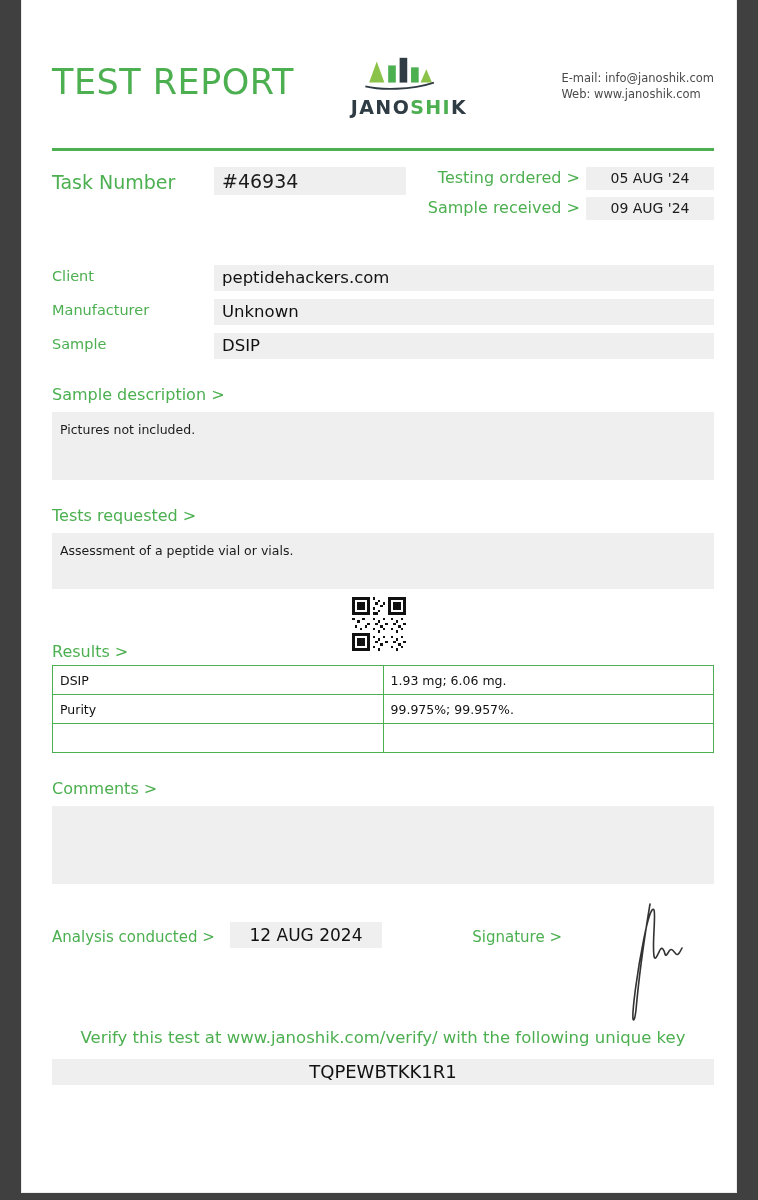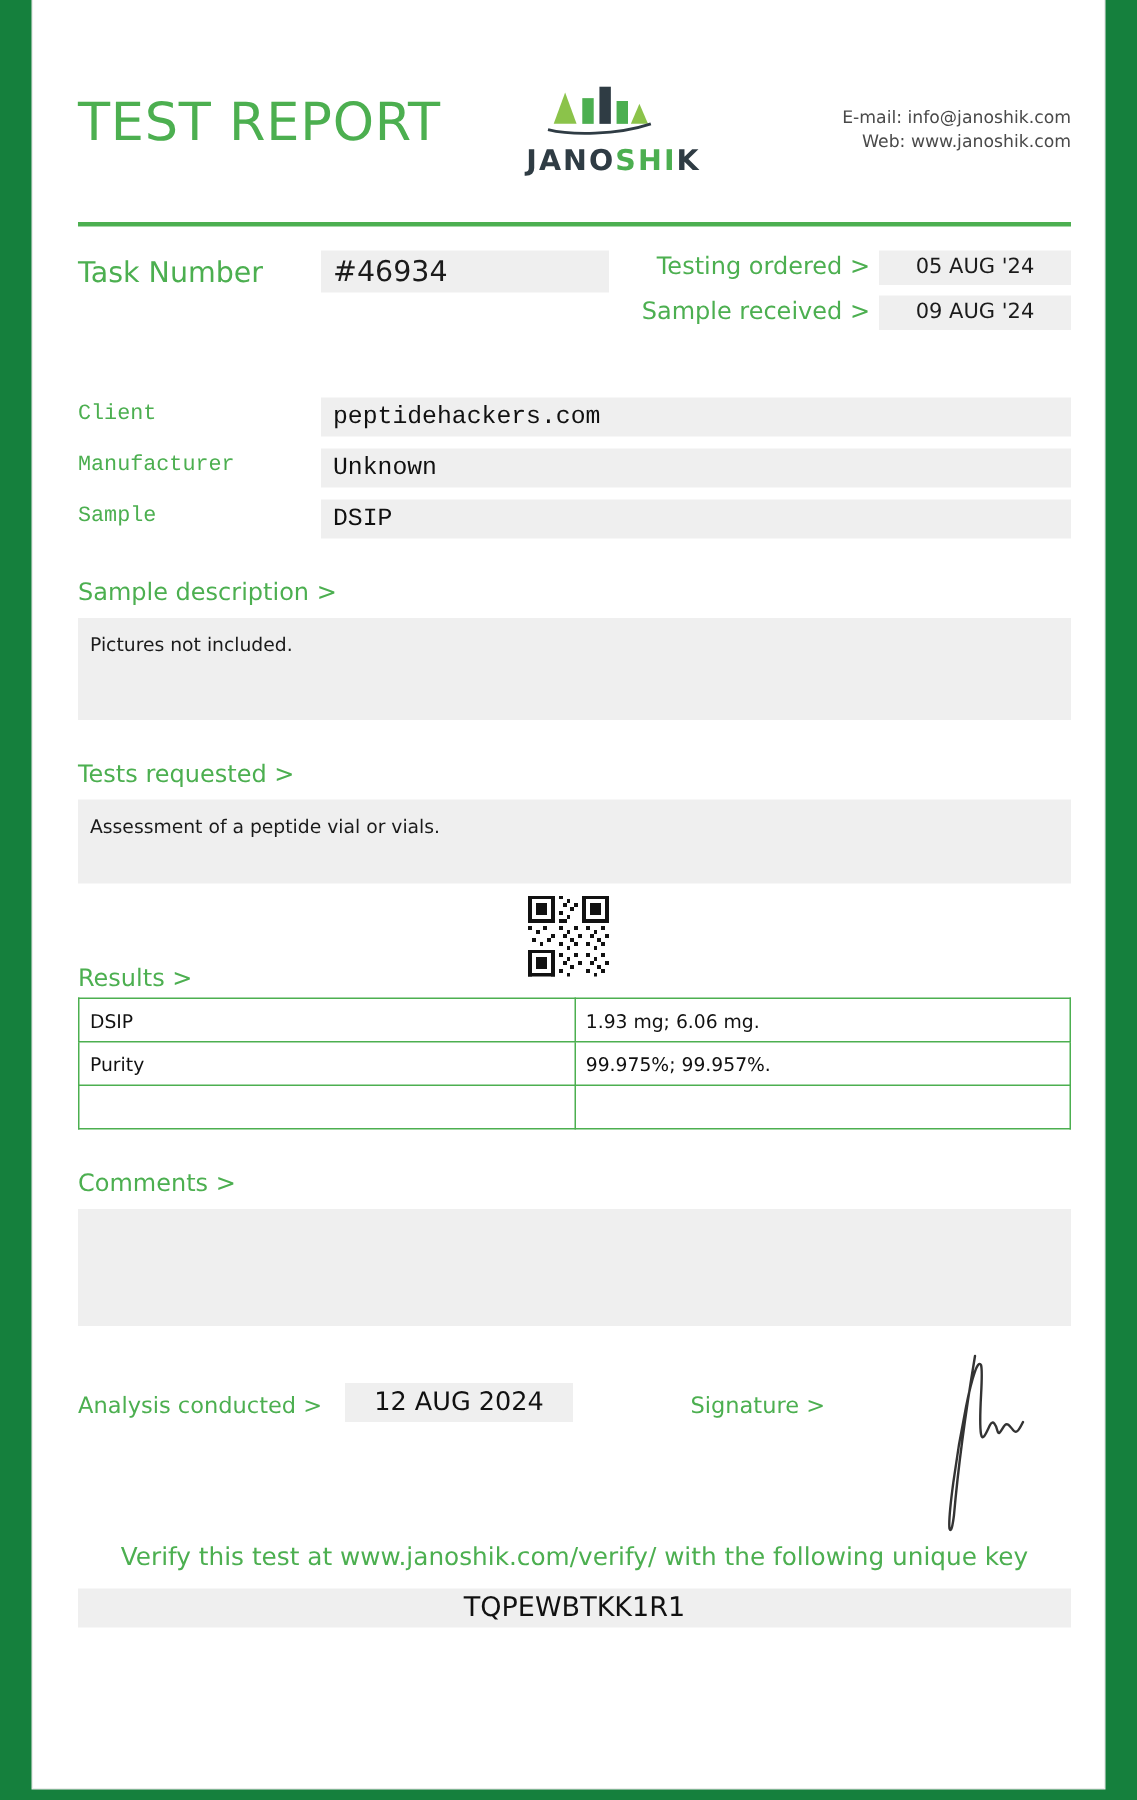--- a/index.html
+++ b/index.html
@@ -8,21 +8,21 @@
     background: #d8d8d8;
   }
   body {
     font-family: "DejaVu Sans", sans-serif;
   }
   .page {
     position: relative;
     width: 758px;
     height: 1200px;
     margin: 0 auto;
-    background: #15803d;
+    background: #404040;
     overflow: hidden;
   }
   .sheet {
     position: absolute;
     left: 22px;
     top: 0;
     width: 714px;
     height: 1192px;
     background: #ffffff;
     box-shadow: 0 0 0 1px #ececec;
@@ -67,21 +67,20 @@
     letter-spacing: 1.4px;
     font-weight: bold;
     color: #2f3c44;
     margin-top: 2px;
   }
   .logo-text .accent { color: #4caf50; }
   .contact {
     position: absolute;
     right: 0;
     top: 28px;
-    text-align: right;
     font-size: 11.5px;
     color: #4a4a4a;
     line-height: 16px;
   }
   .rule {
     position: relative;
     height: 3px;
     background: #4caf50;
     margin-top: 6px;
   }
@@ -134,21 +133,20 @@
   }
 
   
   .info {
     margin-top: 36px;
   }
   .info-row {
     position: relative;
     height: 26px;
     margin-bottom: 8px;
-    font-family: Liberation Mono, monospace;
   }
   .info-label {
     position: absolute;
     left: 0;
     top: 3px;
     font-size: 14.5px;
     color: #4caf50;
   }
   .info-value {
     position: absolute;
@@ -235,21 +233,21 @@
     width: 152px;
     height: 26px;
     line-height: 26px;
     background: #efefef;
     text-align: center;
     font-size: 17px;
     color: #111;
   }
   .sig-label {
     position: absolute;
-    right: 164px;
+    right: 152px;
     top: 6px;
     font-size: 15px;
     color: #4caf50;
   }
   .signature {
     position: absolute;
     right: 26px;
     top: -28px;
     width: 96px;
     height: 130px;

